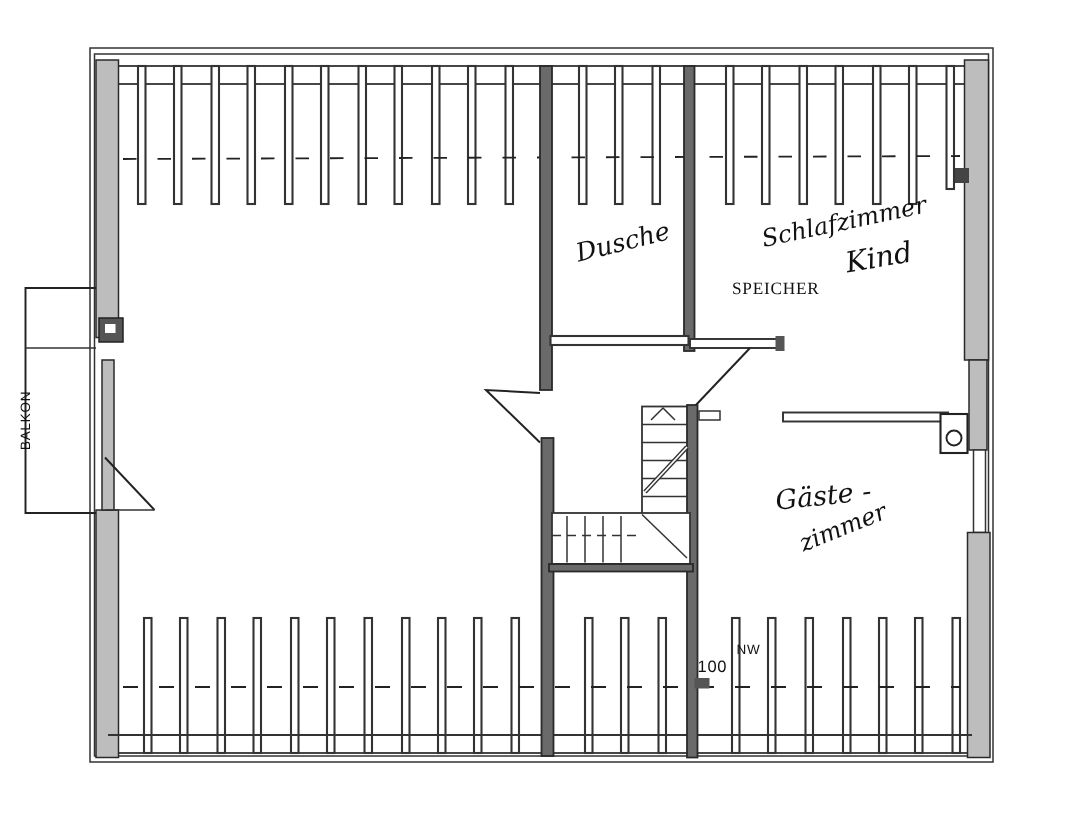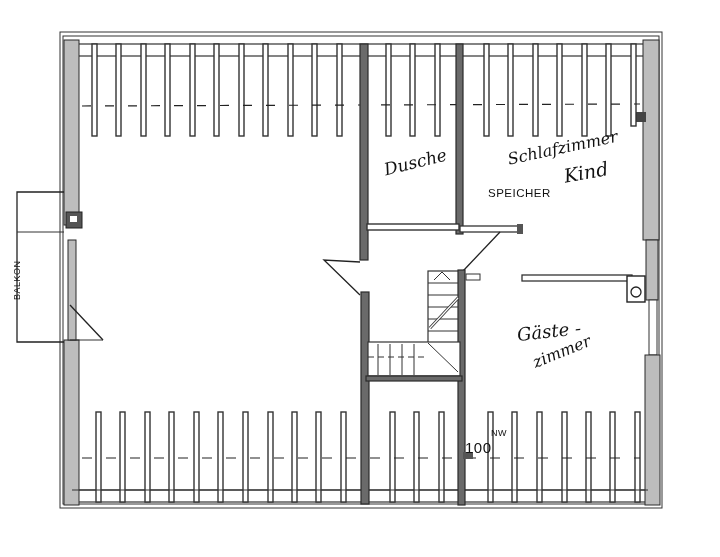--- a/index.html
+++ b/index.html
@@ -145,21 +145,21 @@
   <circle cx="636" cy="292" r="5" class="line"></circle>
 
   <rect x="463" y="452" width="10" height="7" fill="#555"></rect>
 </svg>
 
 <div class="label hand" style="left:382px; top:160px; transform:rotate(-14deg); transform-origin:left top; font-size:17px;">Dusche</div>
 
 <div class="label hand" style="left:506px; top:150px; transform:rotate(-12deg); transform-origin:left top; font-size:16px;">Schlafzimmer</div>
 <div class="label hand" style="left:562px; top:165px; transform:rotate(-10deg); transform-origin:left top; font-size:19px;">Kind</div>
 
-<div class="label print" style="left:488px; top:187px; font-size:11.5px;">SPEICHER</div>
+<div class="label print" style="left:488px; top:187px; font-size:11.5px;font-family:Liberation Serif, serif;">SPEICHER</div>
 
 <div class="label hand" style="left:516px; top:324px; transform:rotate(-6deg); transform-origin:left top; font-size:18px;">Gäste -</div>
 <div class="label hand" style="left:530px; top:354px; transform:rotate(-22deg); transform-origin:left top; font-size:16px;">zimmer</div>
 
 <div class="label print" style="left:12px; top:300px; transform:rotate(-90deg); transform-origin:left top; font-size:9px;">BALKON</div>
 
 <div class="label print" style="left:491px; top:428px; font-size:9px;">NW</div>
-<div class="label print" style="left:465px; top:439px; font-size:15px;">100</div>
+<div class="label print" style="left:465px; top:439px; font-size:11px;">100</div>
 
 </body></html>

